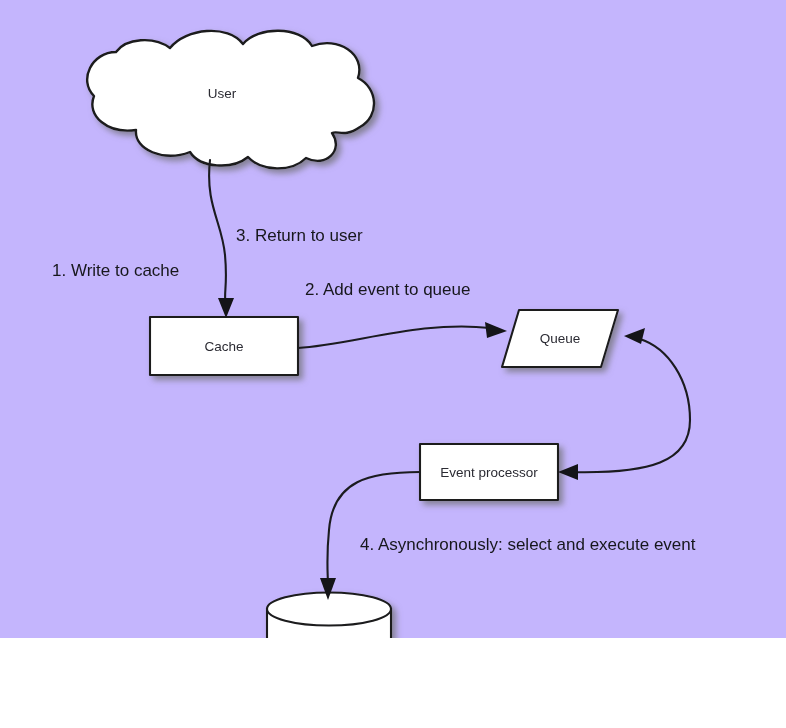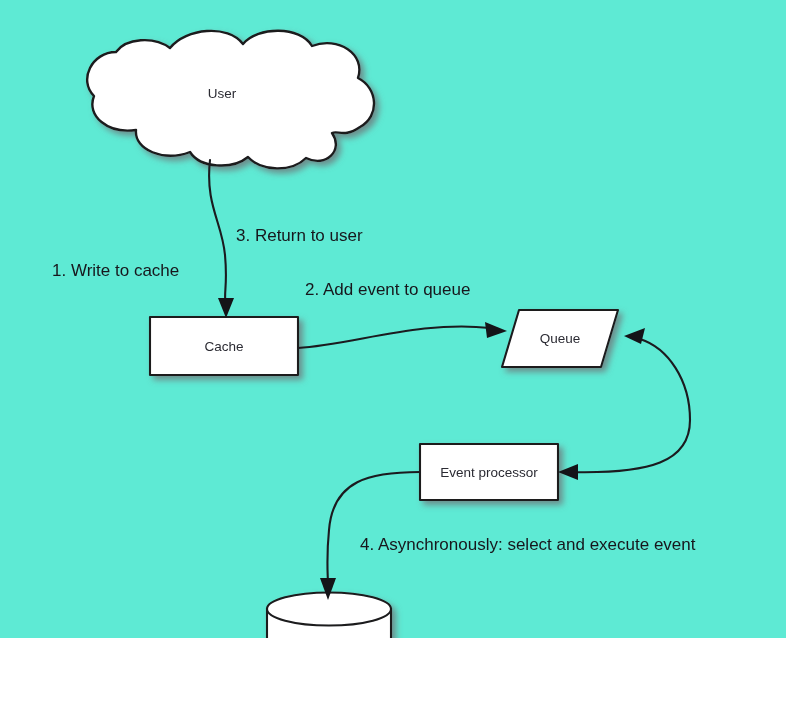--- a/index.html
+++ b/index.html
@@ -4,21 +4,21 @@
 <style>
   html, body {
     margin: 0;
     padding: 0;
     background: #ffffff;
   }
   #canvas {
     position: relative;
     width: 786px;
     height: 638px;
-    background: #5eead4;
+    background: #c4b5fd;
     overflow: hidden;
     font-family: "Liberation Sans", sans-serif;
   }
   #diagram-svg {
     position: absolute;
     top: 0;
     left: 0;
     width: 786px;
     height: 728px;
   }

